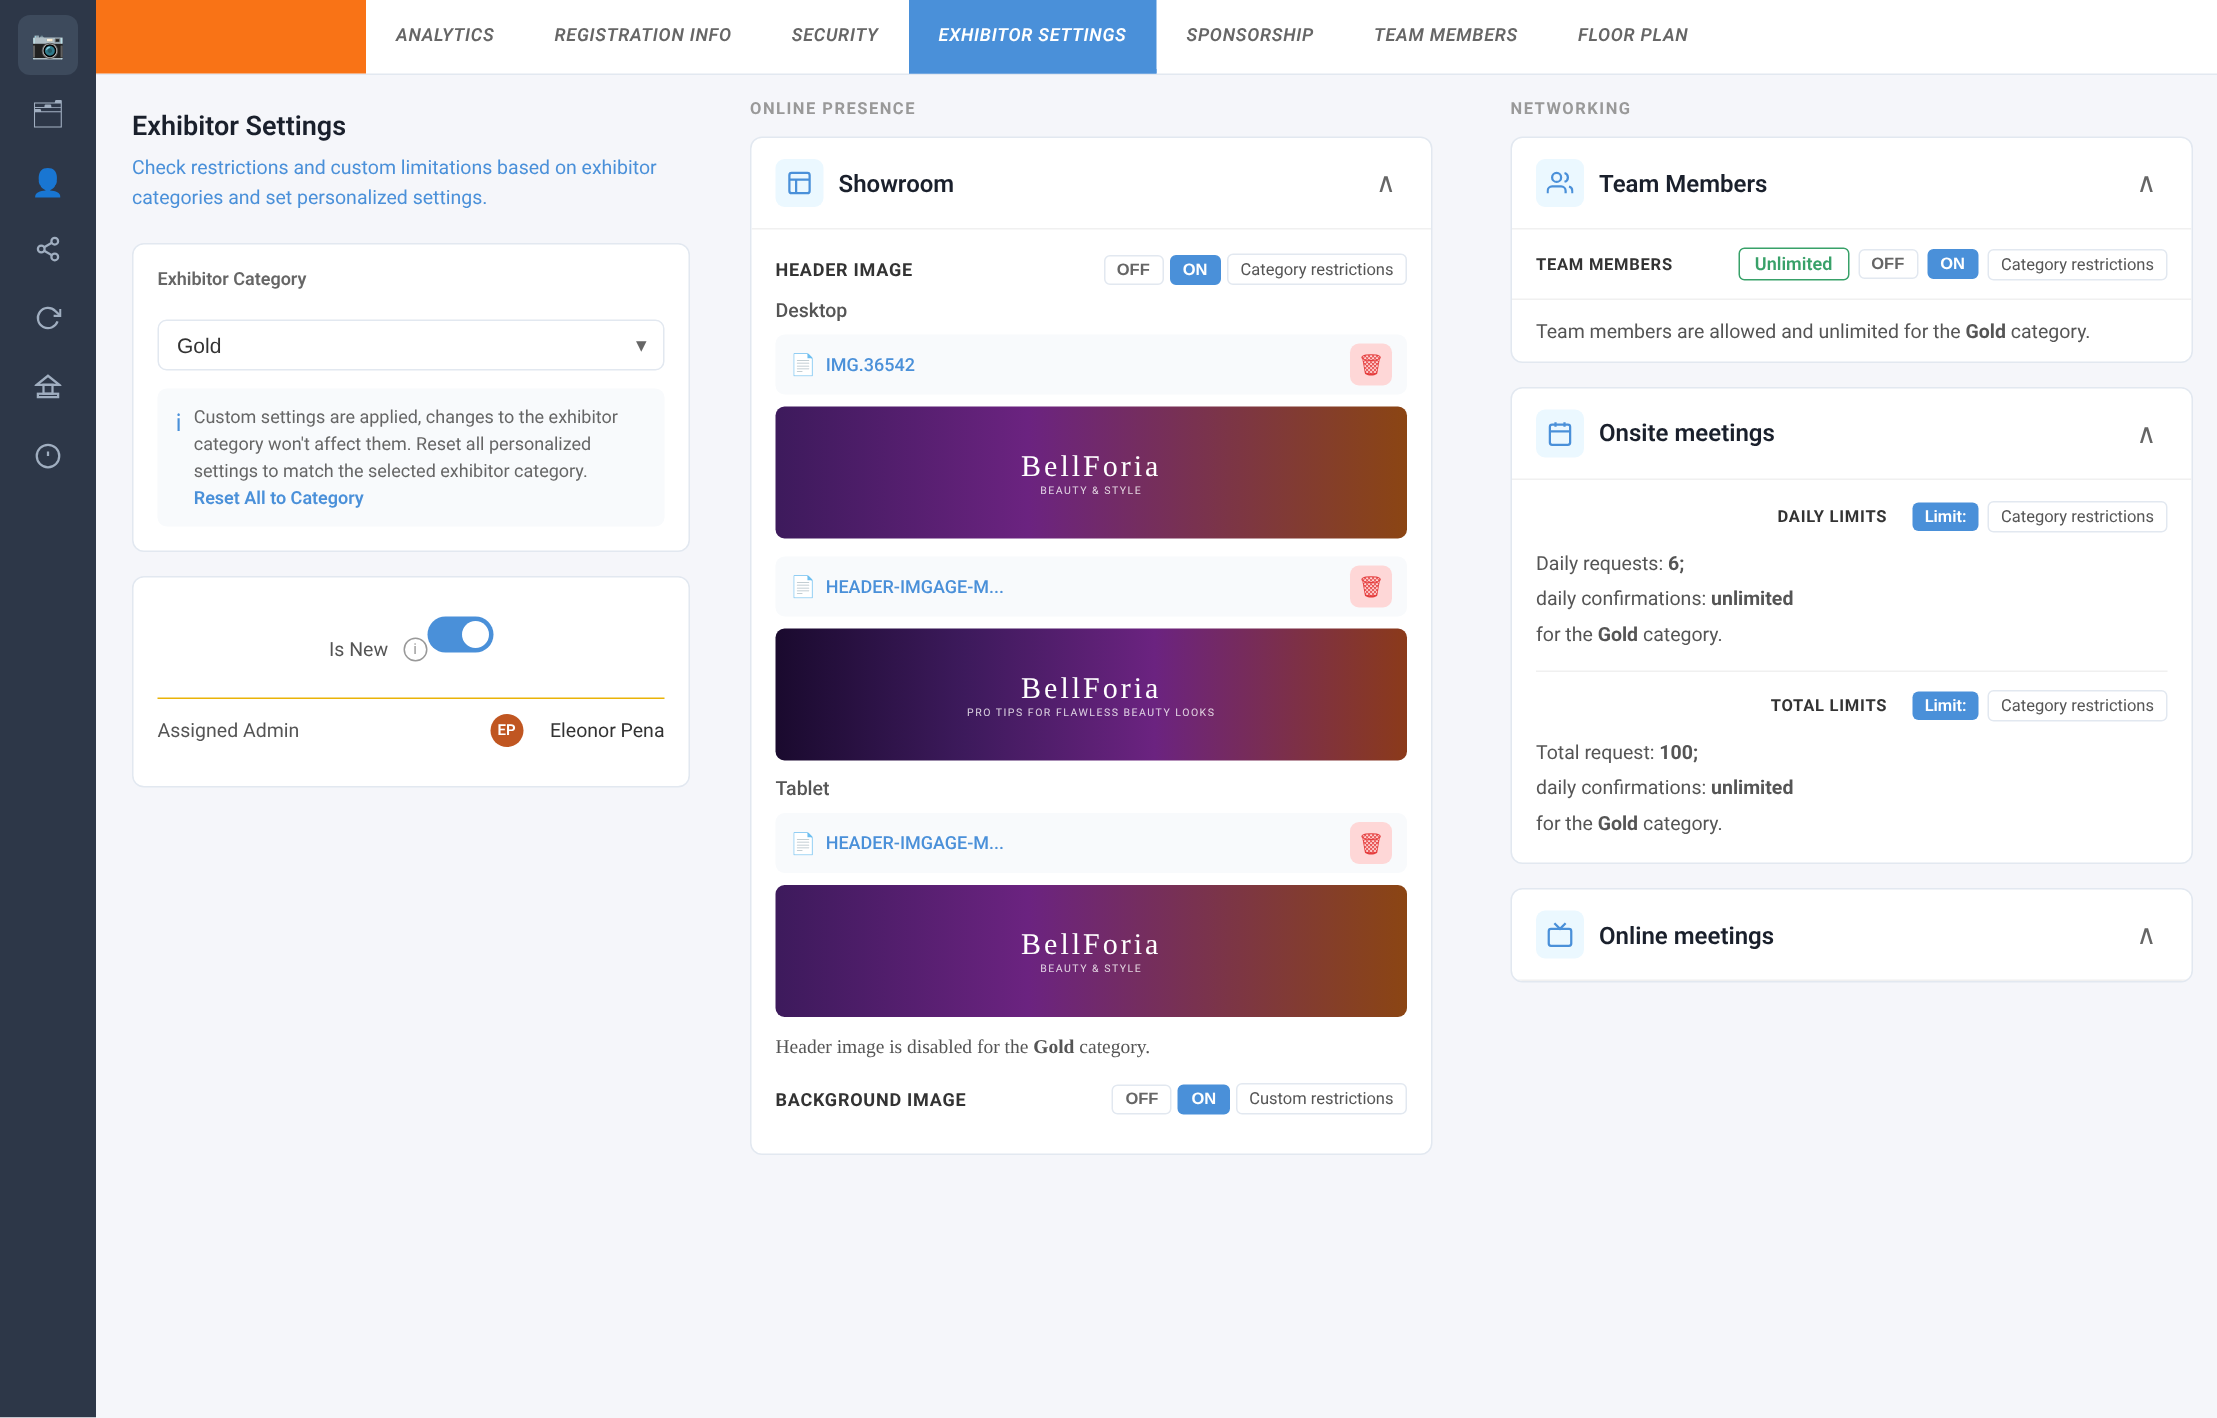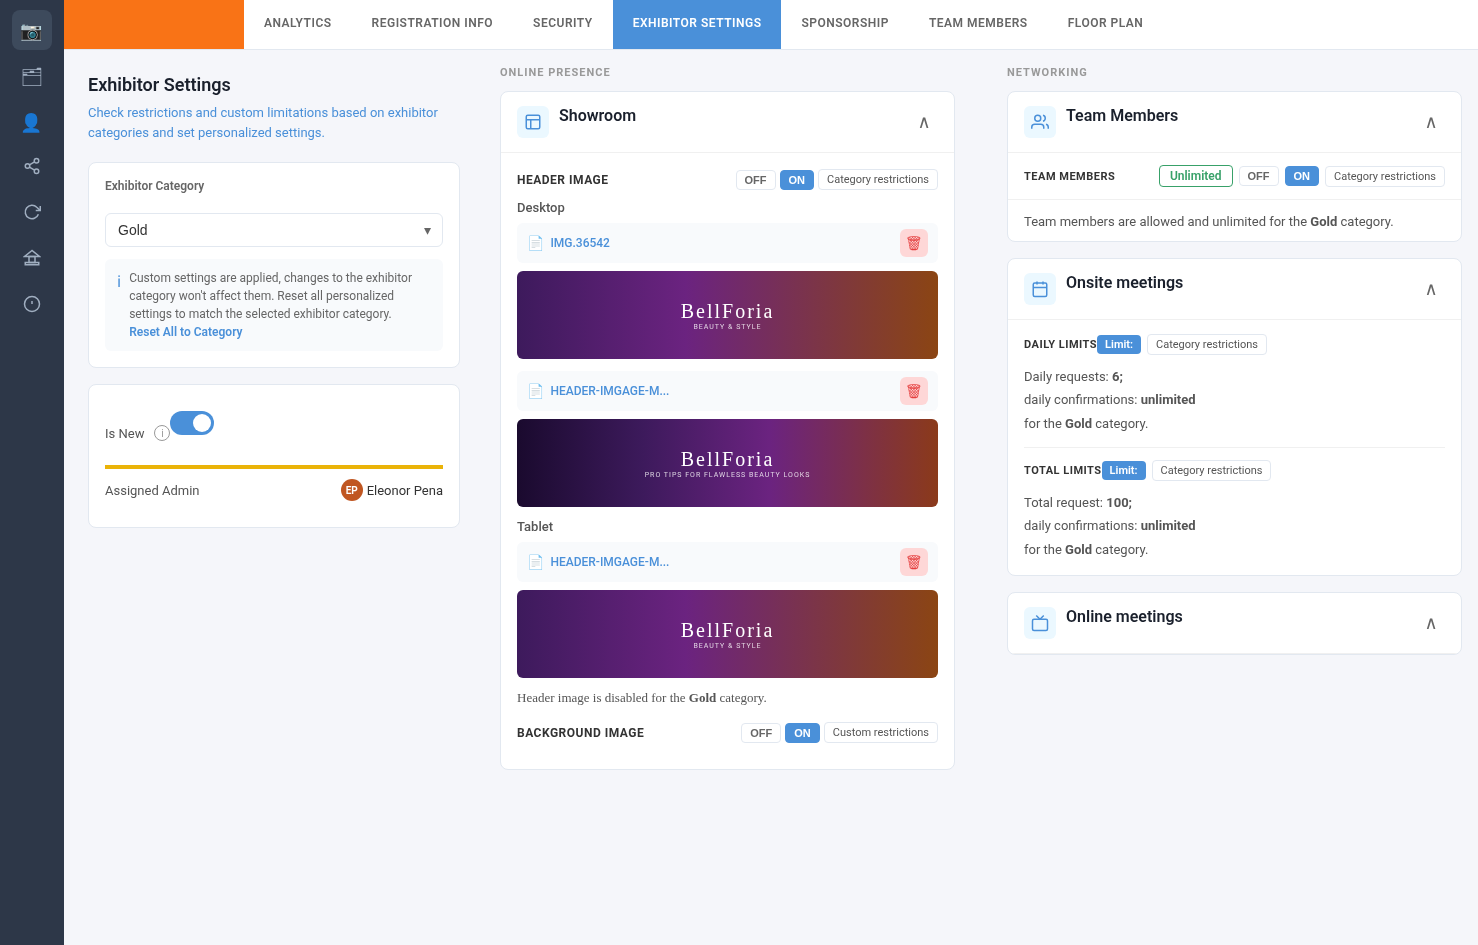--- a/index.html
+++ b/index.html
@@ -9,21 +9,21 @@
 
     
     .sidebar { width: 64px; background: #2d3748; display: flex; flex-direction: column; align-items: center; padding-top: 10px; gap: 6px; flex-shrink: 0; }
     .sidebar-icon { width: 40px; height: 40px; display: flex; align-items: center; justify-content: center; border-radius: 8px; color: #a0aec0; cursor: pointer; font-size: 18px; }
     .sidebar-icon.active { background: #3d4a5c; color: #fff; }
 
     
     .main-content { flex: 1; display: flex; flex-direction: column; overflow: hidden; }
 
     
-    .top-nav { display: flex; align-items: stretch; background: #fff; border-bottom: 1px solid #e2e8f0; height: 50px; flex-shrink: 0; }
+    .top-nav { display: flex; align-items: stretch; background: #fff; border-bottom: 1px solid #e2e8f0; height: 50px; flex-shrink: 0; font-style: italic; }
     .nav-logo-area { width: 180px; background: #f97316; flex-shrink: 0; }
     .nav-tabs { display: flex; align-items: stretch; }
     .nav-tab { padding: 0 20px; display: flex; align-items: center; font-size: 12px; font-weight: 600; color: #666; text-transform: uppercase; cursor: pointer; border-bottom: 3px solid transparent; letter-spacing: 0.5px; white-space: nowrap; }
     .nav-tab.active { background: #4a90d9; color: #fff; border-bottom-color: #4a90d9; }
 
     
     .page-body { display: flex; flex: 1; overflow: hidden; }
 
     
     .left-panel { width: 420px; flex-shrink: 0; padding: 24px; overflow-y: auto; }
@@ -35,45 +35,45 @@
 
     .select-wrapper { position: relative; }
     .select-dropdown { width: 100%; padding: 8px 12px; border: 1px solid #e2e8f0; border-radius: 6px; appearance: none; font-size: 14px; color: #333; background: #fff; cursor: pointer; }
     .select-chevron { position: absolute; right: 12px; top: 50%; transform: translateY(-50%); color: #666; pointer-events: none; }
 
     .info-box { display: flex; gap: 8px; margin-top: 12px; padding: 10px 12px; background: #f8fafc; border-radius: 6px; }
     .info-icon { color: #4a90d9; font-size: 16px; flex-shrink: 0; margin-top: 1px; }
     .info-text { font-size: 12px; color: #666; line-height: 1.5; }
     .info-text a { color: #4a90d9; text-decoration: none; font-weight: 600; }
 
-    .toggle-row { display: flex; align-items: center; justify-content: flex-start; padding: 10px 0; border-bottom: 4px solid #eab308; }
+    .toggle-row { display: flex; align-items: center; justify-content: center; padding: 10px 0; border-bottom: 1px solid #eab308; }
     .toggle-label { font-size: 13px; color: #555; display: flex; align-items: center; gap: 6px; }
     .toggle { position: relative; width: 44px; height: 24px; }
     .toggle input { opacity: 0; width: 0; height: 0; }
     .toggle-slider { position: absolute; cursor: pointer; top: 0; left: 0; right: 0; bottom: 0; background: #4a90d9; border-radius: 24px; transition: 0.3s; }
     .toggle-slider:before { position: absolute; content: ""; height: 18px; width: 18px; left: 3px; bottom: 3px; background: white; border-radius: 50%; transition: 0.3s; transform: translateX(20px); }
 
     .admin-row { display: flex; align-items: center; justify-content: space-between; padding: 10px 0; }
     .admin-label { font-size: 13px; color: #555; }
-    .admin-value { display: flex; align-items: center; gap: 4px; font-size: 13px; color: #333; }
+    .admin-value { display: flex; align-items: center; gap: 18px; font-size: 13px; color: #333; }
     .avatar { width: 22px; height: 22px; border-radius: 50%; background: #c05621; color: #fff; font-size: 10px; display: flex; align-items: center; justify-content: center; font-weight: 600; }
 
     
     .right-content { flex: 1; display: flex; gap: 16px; padding: 16px; overflow-y: auto; }
 
     
     .online-presence { flex: 1; min-width: 0; }
     .networking-column { flex: 1; min-width: 0; margin-left: 36px; }
 
     .section-label { font-size: 11px; font-weight: 700; color: #999; text-transform: uppercase; letter-spacing: 1px; margin-bottom: 12px; }
 
     
     .feature-card { background: #fff; border: 1px solid #e2e8f0; border-radius: 8px; margin-bottom: 16px; overflow: hidden; }
     .feature-card-header { display: flex; align-items: center; justify-content: space-between; padding: 14px 16px; border-bottom: 1px solid #f0f0f0; }
-    .feature-card-title { display: flex; gap: 10px; font-size: 16px; font-weight: 600; color: #1a202c; }
+    .feature-card-title { display: flex; align-items: center; gap: 10px; font-size: 16px; font-weight: 600; color: #1a202c; }
     .feature-icon { width: 32px; height: 32px; background: #ebf8ff; border-radius: 6px; display: flex; align-items: center; justify-content: center; color: #4a90d9; font-size: 16px; }
     .collapse-btn { width: 28px; height: 28px; border: none; background: none; cursor: pointer; color: #666; font-size: 18px; display: flex; align-items: center; justify-content: center; }
 
     .feature-card-body { padding: 16px; }
 
     .image-section { margin-bottom: 16px; }
     .image-section-header { display: flex; align-items: center; justify-content: space-between; margin-bottom: 10px; }
     .image-section-label { font-size: 12px; font-weight: 700; color: #333; text-transform: uppercase; letter-spacing: 0.5px; }
 
     .toggle-group { display: flex; align-items: center; gap: 4px; }
@@ -102,21 +102,21 @@
     .unlimited-badge { padding: 3px 10px; background: #fff; border: 1px solid #38a169; color: #38a169; border-radius: 4px; font-size: 12px; font-weight: 600; }
 
     .team-info-text { font-size: 13px; color: #555; padding: 12px 16px 8px; line-height: 1.6; }
     .team-info-text strong { font-weight: 700; }
     .reset-link { color: #4a90d9; font-weight: 600; font-size: 13px; text-decoration: none; display: block; padding: 4px 16px 14px; }
 
     
     .onsite-section { background: #fff; border: 1px solid #e2e8f0; border-radius: 8px; margin-bottom: 16px; overflow: hidden; }
     .onsite-body { padding: 14px 16px; }
 
-    .limit-row { display: flex; align-items: center; justify-content: flex-start; margin-bottom: 10px; }
+    .limit-row { display: flex; align-items: center; justify-content: flex-end; margin-bottom: 10px; gap: 17px; }
     .limit-label { font-size: 11px; font-weight: 700; color: #333; text-transform: uppercase; letter-spacing: 0.5px; }
     .limit-group { display: flex; align-items: center; gap: 6px; }
     .limit-badge { padding: 3px 8px; background: #4a90d9; color: #fff; border-radius: 4px; font-size: 11px; font-weight: 600; }
 
     .limit-details { font-size: 13px; color: #555; line-height: 1.8; }
     .limit-details strong { font-weight: 700; }
 
     .section-divider { height: 1px; background: #f0f0f0; margin: 12px 0; }
 
     

